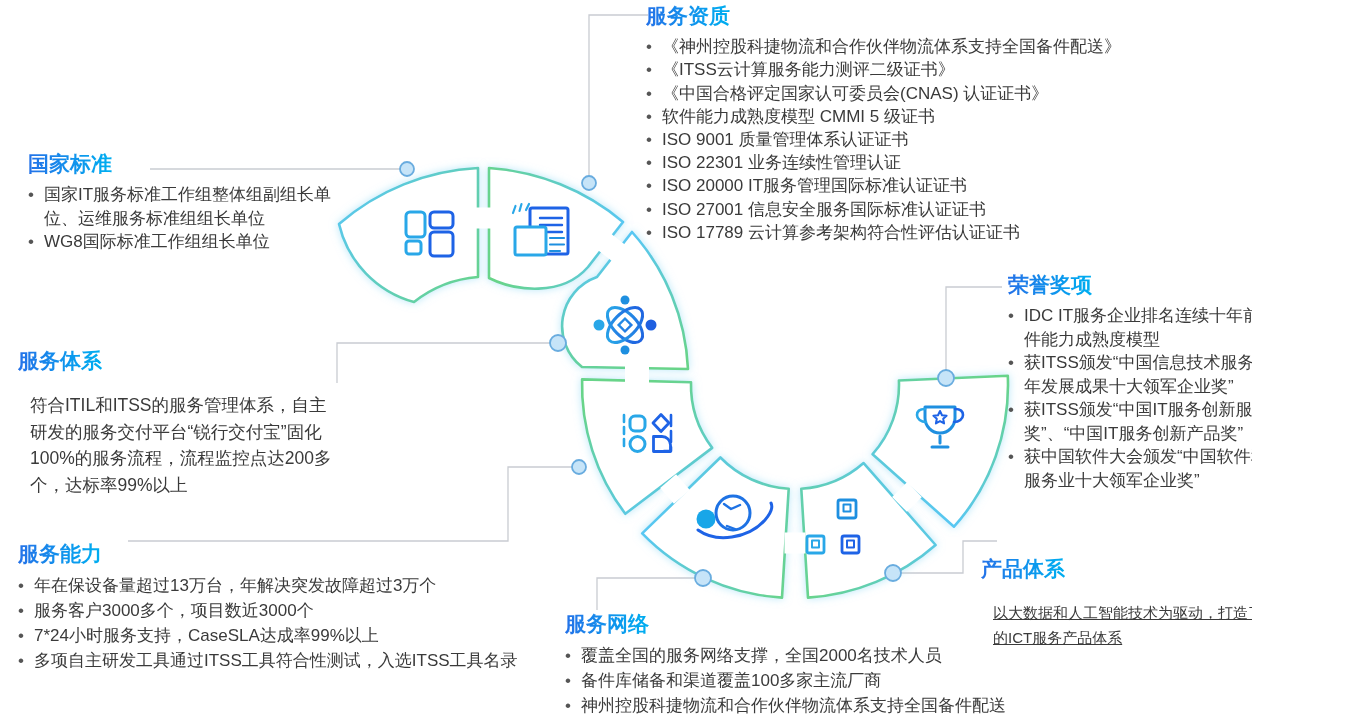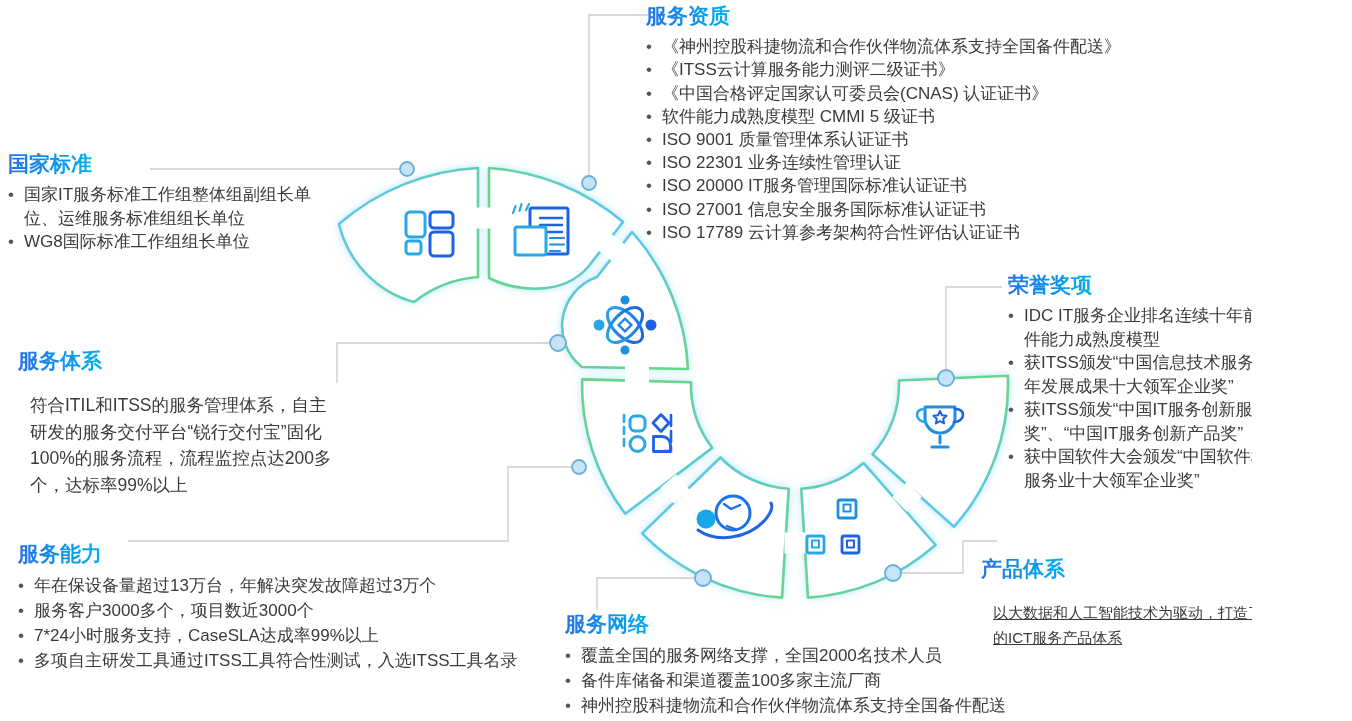--- a/index.html
+++ b/index.html
@@ -212,21 +212,21 @@
           <span class="txt">ISO 27001 信息安全服务国际标准认证证书</span>
         </li>
 
         <li class="li">
           <span class="blt">•</span>
           <span class="txt">ISO 17789 云计算参考架构符合性评估认证证书</span>
         </li>
       </ul>
   </section>
 
-  <section class="block s-nat" style="left:8px;top:152px;width:318px">
+  <section class="block s-nat" style="left:28px;top:152px;width:318px">
     <h2 class="h">国家标准</h2>
     <ul class="list">
 
         <li class="li">
           <span class="blt">•</span>
           <span class="txt">国家IT服务标准工作组整体组副组长单位、运维服务标准组组长单位</span>
         </li>
 
         <li class="li">
           <span class="blt">•</span>

